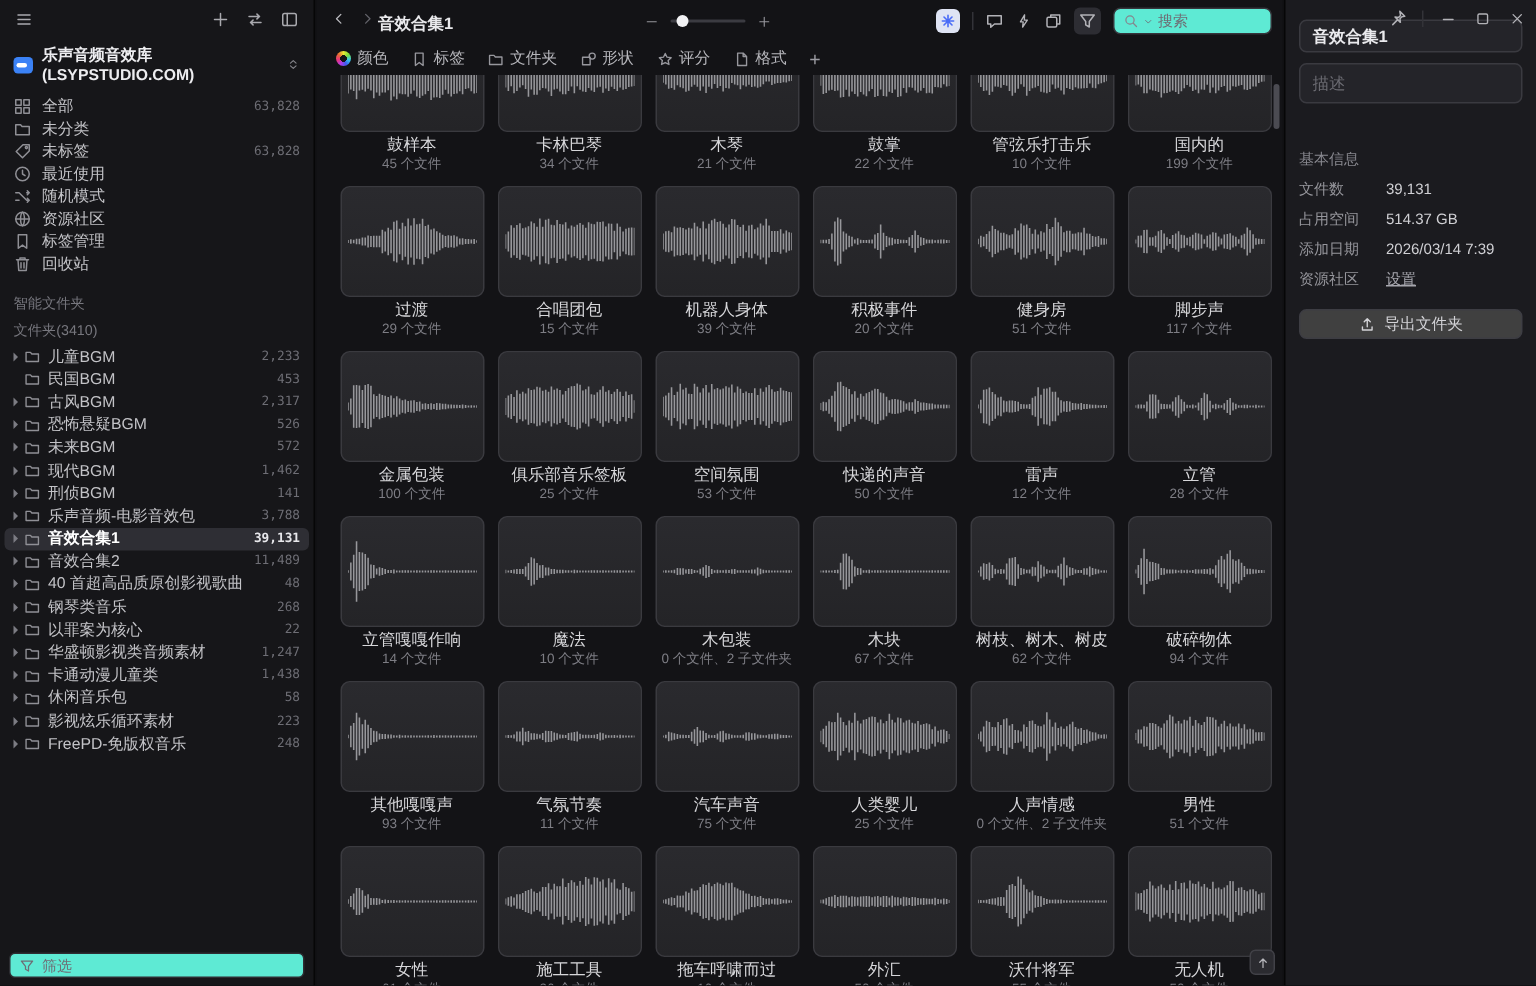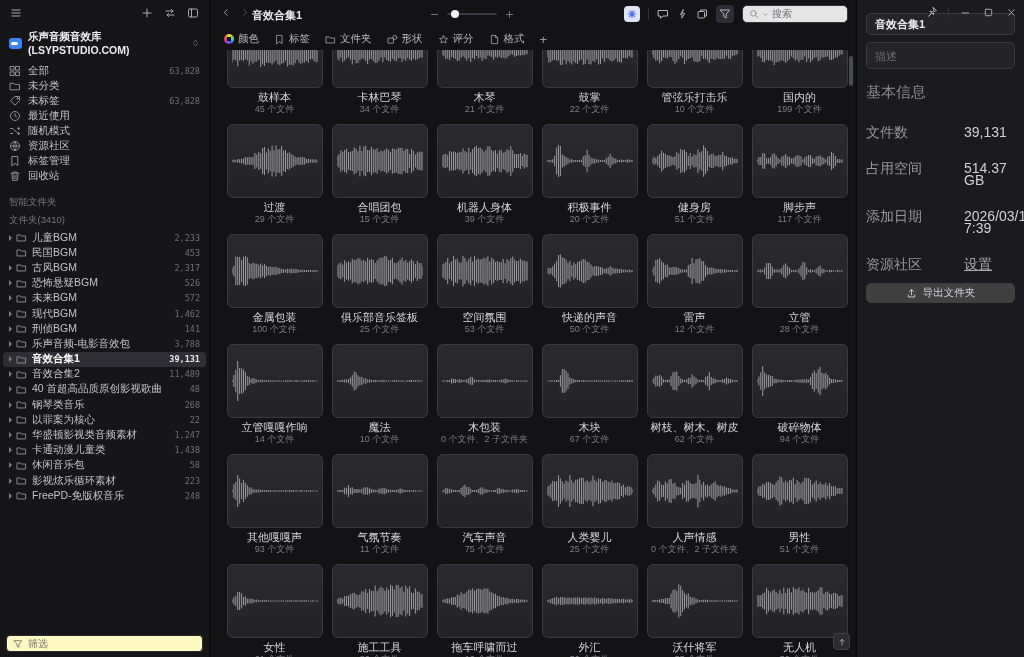--- a/index.html
+++ b/index.html
@@ -24,38 +24,38 @@
   .sec-smart{margin-top:13px;}
   .sec-folders{margin-top:5px;margin-bottom:3px;}
   .f-item{display:flex;align-items:center;height:15.2px;margin:0 3px;padding:0 6px;font-size:10.5px;color:#c3c3c7;border-radius:4px;cursor:pointer;}
   .f-item .tri{width:0;height:0;border-left:3.5px solid #7c7c83;border-top:3px solid transparent;border-bottom:3px solid transparent;margin-right:4px;flex:none;}
   .f-item .tri.hidden{visibility:hidden;}
   .f-item .fico{width:11px;color:#909096;margin-right:5px;flex:none;}
   .f-item .lbl{white-space:nowrap;overflow:hidden;}
   .f-item .cnt{margin-left:auto;font-family:"DejaVu Sans Mono",monospace;font-size:8.5px;color:#6e6e75;padding-left:4px;}
   .f-item.selected{background:#2e2e34;color:#ffffff;font-weight:700;}
   .f-item.selected .cnt{color:#e8e8ec;font-weight:700;}
-  .sb-filter{position:absolute;left:6px;right:6px;bottom:5px;height:17px;background:#fef9c3;border:1px solid #2d2d32;border-radius:4px;display:flex;align-items:center;gap:5px;padding:0 6px;color:#6e6e75;font-size:10px;}
+  .sb-filter{position:absolute;left:6px;right:6px;bottom:5px;height:17px;background:#5eead4;border:1px solid #2d2d32;border-radius:4px;display:flex;align-items:center;gap:5px;padding:0 6px;color:#6e6e75;font-size:10px;}
 
   
   .main{position:absolute;left:211px;top:0;width:644px;bottom:0;background:#131316;}
   .main-top{height:28px;position:relative;}
   .nav-arrows{position:absolute;left:10px;top:7px;display:flex;gap:9px;align-items:center;}
   .nav-arrows .na{color:#bcbcc1;cursor:pointer;}
   .nav-arrows .na.fwd{color:#64646b;}
   .m-title{position:absolute;left:41px;top:8px;font-size:11px;font-weight:700;color:#e9e9ec;}
   .zoom-slider{position:absolute;left:219px;top:0;height:28px;display:flex;align-items:center;gap:8px;color:#96969c;}
   .zs-track{width:50px;height:2px;background:#3b3b41;border-radius:1px;position:relative;}
   .zs-knob{position:absolute;left:4px;top:-3px;width:8px;height:8px;border-radius:50%;background:#f2f2f4;}
   .top-right{position:absolute;right:7px;top:0;height:28px;display:flex;align-items:center;gap:8px;color:#b3b3b8;}
   .ai-btn{width:16px;height:16px;border-radius:4px;background:#dfe4f4;color:#4a6cf7;display:flex;align-items:center;justify-content:center;cursor:pointer;}
   .tsep{width:1px;height:12px;background:#333338;}
   .tico{cursor:pointer;display:flex;align-items:center;}
   .tico.active{background:#2d2d33;border-radius:4px;padding:3px;}
-  .search-box{width:106px;height:18px;background:#e5e5e5;border:1px solid #35353b;border-radius:5px;display:flex;align-items:center;gap:3px;padding:0 6px;color:#85858c;}
+  .search-box{width:106px;height:18px;background:#5eead4;border:1px solid #35353b;border-radius:5px;display:flex;align-items:center;gap:3px;padding:0 6px;color:#85858c;}
   .search-box .ph{font-size:10px;color:#6e6e75;}
   .search-box .sdrop{color:#6e6e75;}
 
   .filter-row{height:22px;display:flex;align-items:center;padding:0 13px;gap:15px;font-size:10.5px;color:#b6b6bb;}
   .chip{display:flex;align-items:center;gap:4px;cursor:pointer;}
   .chip .cico{color:#97979d;display:flex;}
   .color-dot{width:10px;height:10px;border-radius:50%;background:
      radial-gradient(circle at center,#141416 0 2.2px,transparent 2.3px),
      conic-gradient(#e8e832,#7ddf3a,#35c9e8,#3b5bf0,#b03be8,#e8357a,#e86a35,#e8e832);}
   .chip-plus{color:#9b9ba1;font-size:13px;cursor:pointer;}
@@ -72,22 +72,22 @@
   .to-top{position:absolute;right:5px;bottom:7px;width:17px;height:17px;background:#2b2b30;border:1px solid #414147;border-radius:4px;color:#b6b6bb;display:flex;align-items:center;justify-content:center;cursor:pointer;}
 
   
   .inspector{position:absolute;left:856px;top:0;right:0;bottom:0;background:#1b1b1f;border-left:1px solid #060607;padding:13px 9px 0;}
   .win-controls{position:absolute;top:5px;right:6px;display:flex;align-items:center;gap:9px;color:#b2b2b7;}
   .wc{width:14px;height:14px;display:flex;align-items:center;justify-content:center;cursor:pointer;}
   .wsep{width:1px;height:11px;background:#333338;}
   .insp-input{width:100%;height:22px;background:#242429;border:1px solid #3a3a40;border-radius:5px;color:#eaeaed;font-size:11px;font-weight:700;padding:0 8px;outline:none;}
   .insp-desc{margin-top:7px;height:27px;font-weight:400;}
   .insp-desc::placeholder,.insp-input::placeholder{color:#6b6b72;}
-  .sec-label{margin-top:14px;font-size:15px;color:#88888f;}
-  .field{display:flex;margin-top:24px;font-size:14px;line-height:12px;gap:40px;}
+  .sec-label{margin-top:30px;font-size:10px;color:#88888f;}
+  .field{display:flex;margin-top:8px;font-size:10px;line-height:12px;}
   .fl{width:58px;color:#96969c;flex:none;}
   .fv{color:#d0d0d4;}
   .fv.link{text-decoration:underline;color:#a7a7ae;cursor:pointer;}
   .export-btn{margin-top:13px;width:100%;height:20px;background:#404040;border:1px solid #3d3d43;border-radius:5px;display:flex;align-items:center;justify-content:center;gap:6px;color:#d3d3d7;font-size:10.5px;cursor:pointer;}
 </style>
 </head>
 <body>
 
 <div class="sidebar">
   <div class="sb-top">

